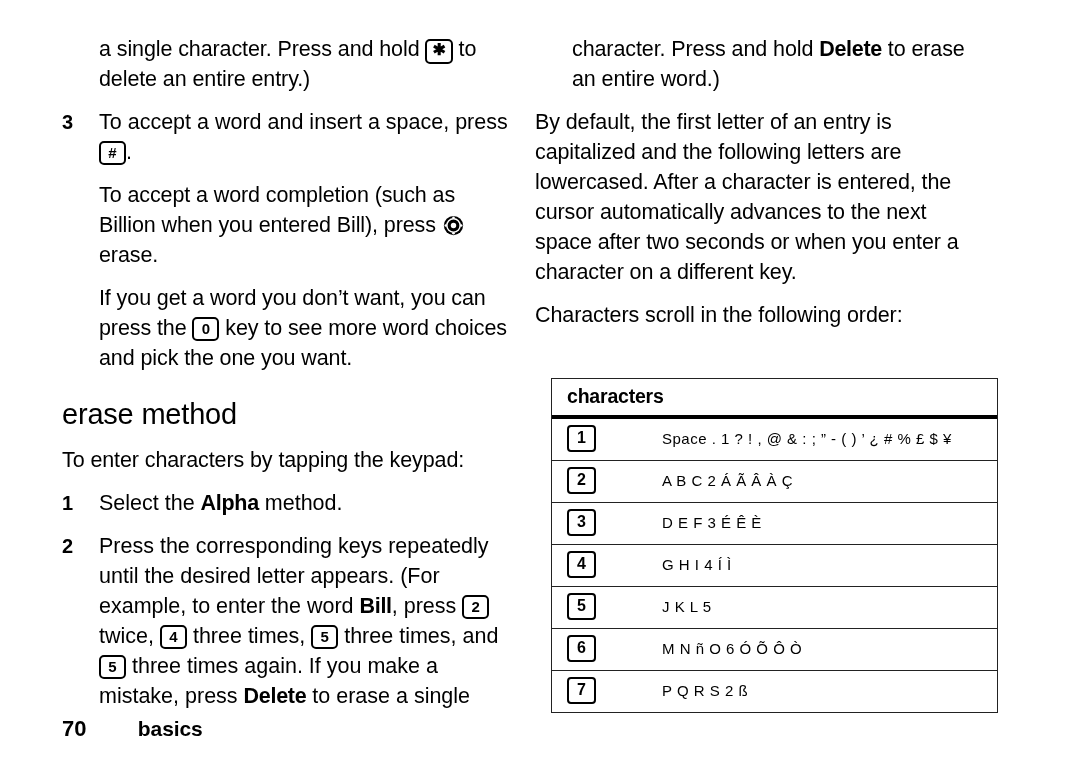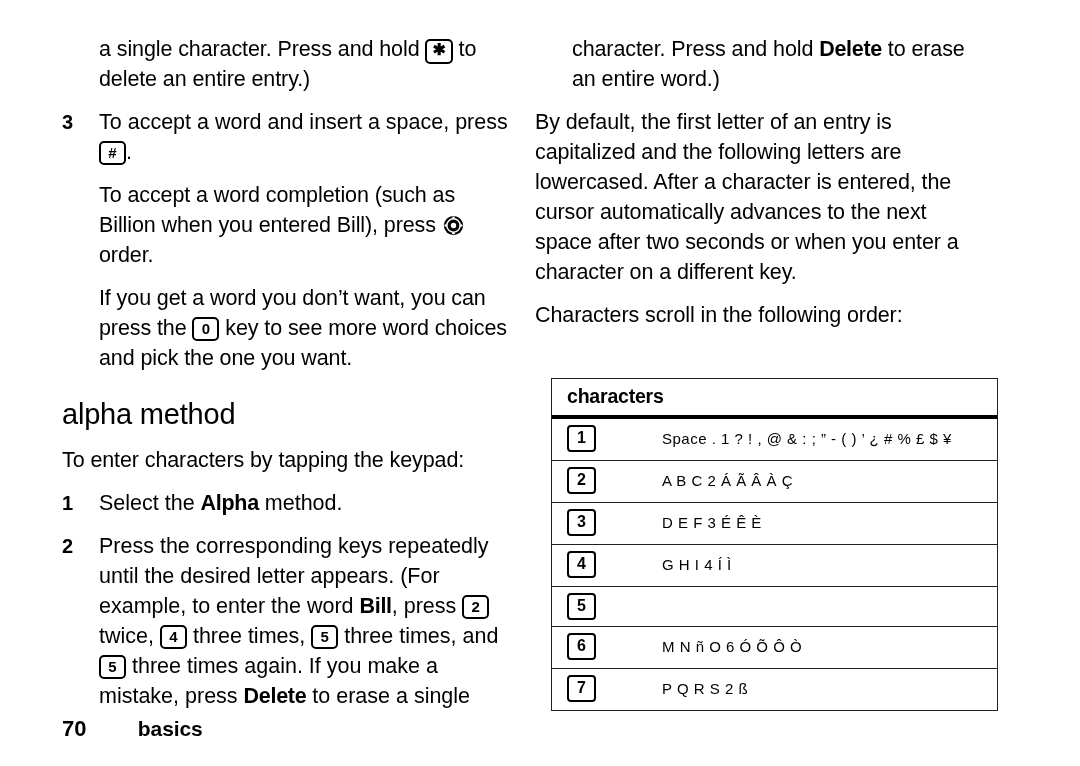--- a/index.html
+++ b/index.html
@@ -165,23 +165,23 @@
       <p class="para indent"><span>a single character. Press and hold </span><span class="key star">✱</span><span> to delete an entire entry.)</span></p>
       <div class="step"><span class="num">3</span><span>To accept a word and insert a space, press </span><span class="key">#</span><span>.</span></div>
       <p class="para indent"><span>To accept a word completion (such as Billion when you entered Bill), press </span><span class="navkey"><svg viewBox="0 0 24 24" width="21" height="21">
             <circle cx="12" cy="12" r="11" fill="#000"></circle>
             <circle cx="12" cy="12" r="7.6" fill="none" stroke="#fff" stroke-width="1.7"></circle>
             <circle cx="12" cy="12" r="3.1" fill="#fff"></circle>
             <circle cx="12" cy="3.2" r="1.5" fill="#fff"></circle>
             <circle cx="12" cy="20.8" r="1.5" fill="#fff"></circle>
             <circle cx="3.2" cy="12" r="1.5" fill="#fff"></circle>
             <circle cx="20.8" cy="12" r="1.5" fill="#fff"></circle>
-          </svg></span><span> order.</span></p>
+          </svg></span><span> erase.</span></p>
       <p class="para indent"><span>If you get a word you don’t want, you can press the </span><span class="key">0</span><span> key to see more word choices and pick the one you want.</span></p>
-      <h2 class="heading"><span>alpha method</span></h2>
+      <h2 class="heading"><span>erase method</span></h2>
       <p class="para"><span>To enter characters by tapping the keypad:</span></p>
       <div class="step"><span class="num">1</span><span>Select the </span><span class="b">Alpha</span><span> method.</span></div>
       <div class="step"><span class="num">2</span><span>Press the corresponding keys repeatedly until the desired letter appears. (For example, to enter the word </span><span class="b">Bill</span><span>, press </span><span class="key">2</span><span> twice, </span><span class="key">4</span><span> three times, </span><span class="key">5</span><span> three times, and </span><span class="key">5</span><span> three times again. If you make a mistake, press </span><span class="b">Delete</span><span> to erase a single</span></div>
     </div>
   <div class="col col-right">
       <p class="para indent"><span>character. Press and hold </span><span class="b">Delete</span><span> to erase an entire word.)</span></p>
       <p class="para"><span>By default, the first letter of an entry is capitalized and the following letters are lowercased. After a character is entered, the cursor automatically advances to the next space after two seconds or when you enter a character on a different key.</span></p>
       <p class="para"><span>Characters scroll in the following order:</span></p>
     </div>
 
@@ -199,20 +199,21 @@
         <div class="row">
           <div class="cell-key"><span class="key sq">3</span></div>
           <div class="cell-chars">D E F 3 É Ê È</div>
         </div>
         <div class="row">
           <div class="cell-key"><span class="key sq">4</span></div>
           <div class="cell-chars">G H I 4 Í Ì</div>
         </div>
         <div class="row">
           <div class="cell-key"><span class="key sq">5</span></div>
+          <div class="cell-chars">J K L 5</div>
         </div>
         <div class="row">
           <div class="cell-key"><span class="key sq">6</span></div>
           <div class="cell-chars">M N ñ O 6 Ó Õ Ô Ò</div>
         </div>
         <div class="row">
           <div class="cell-key"><span class="key sq">7</span></div>
           <div class="cell-chars">P Q R S 2 ß</div>
         </div>
       </div>

